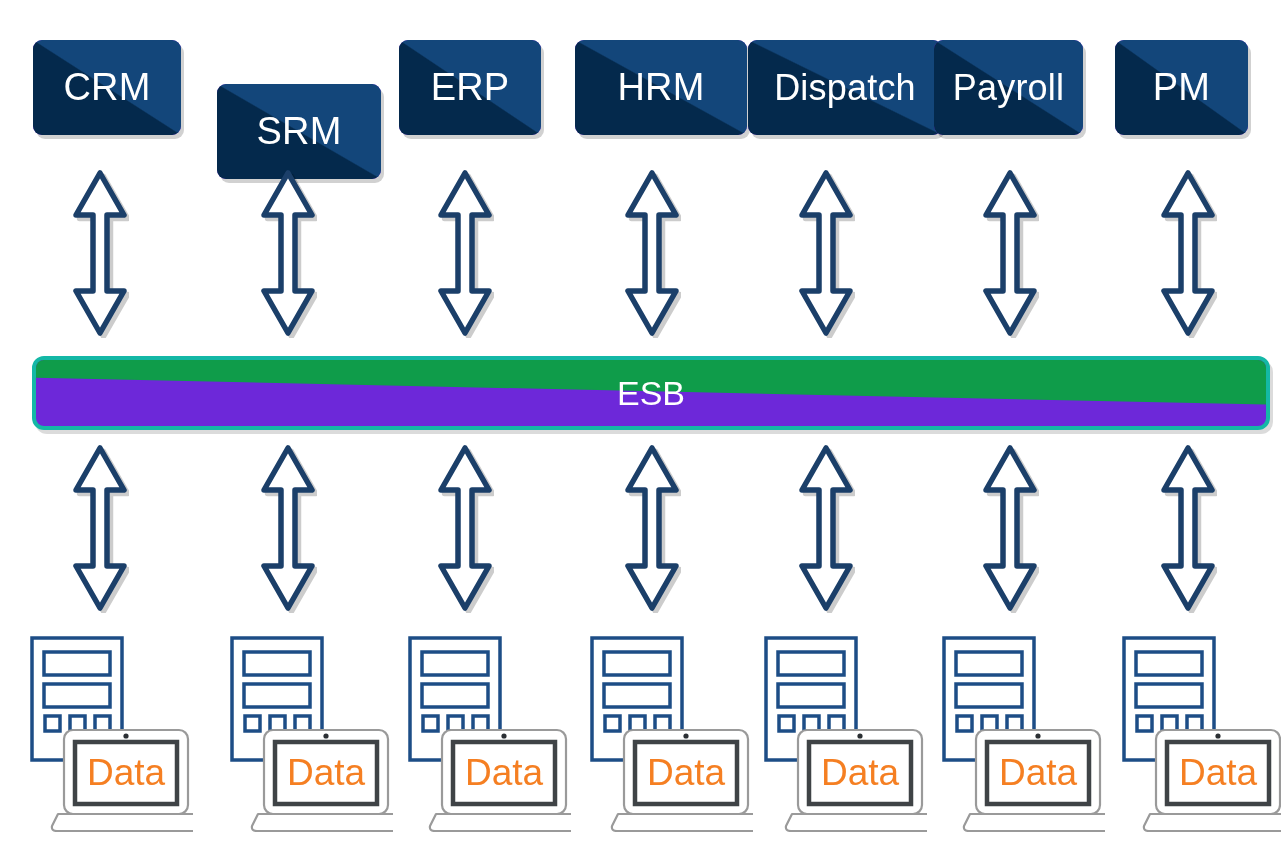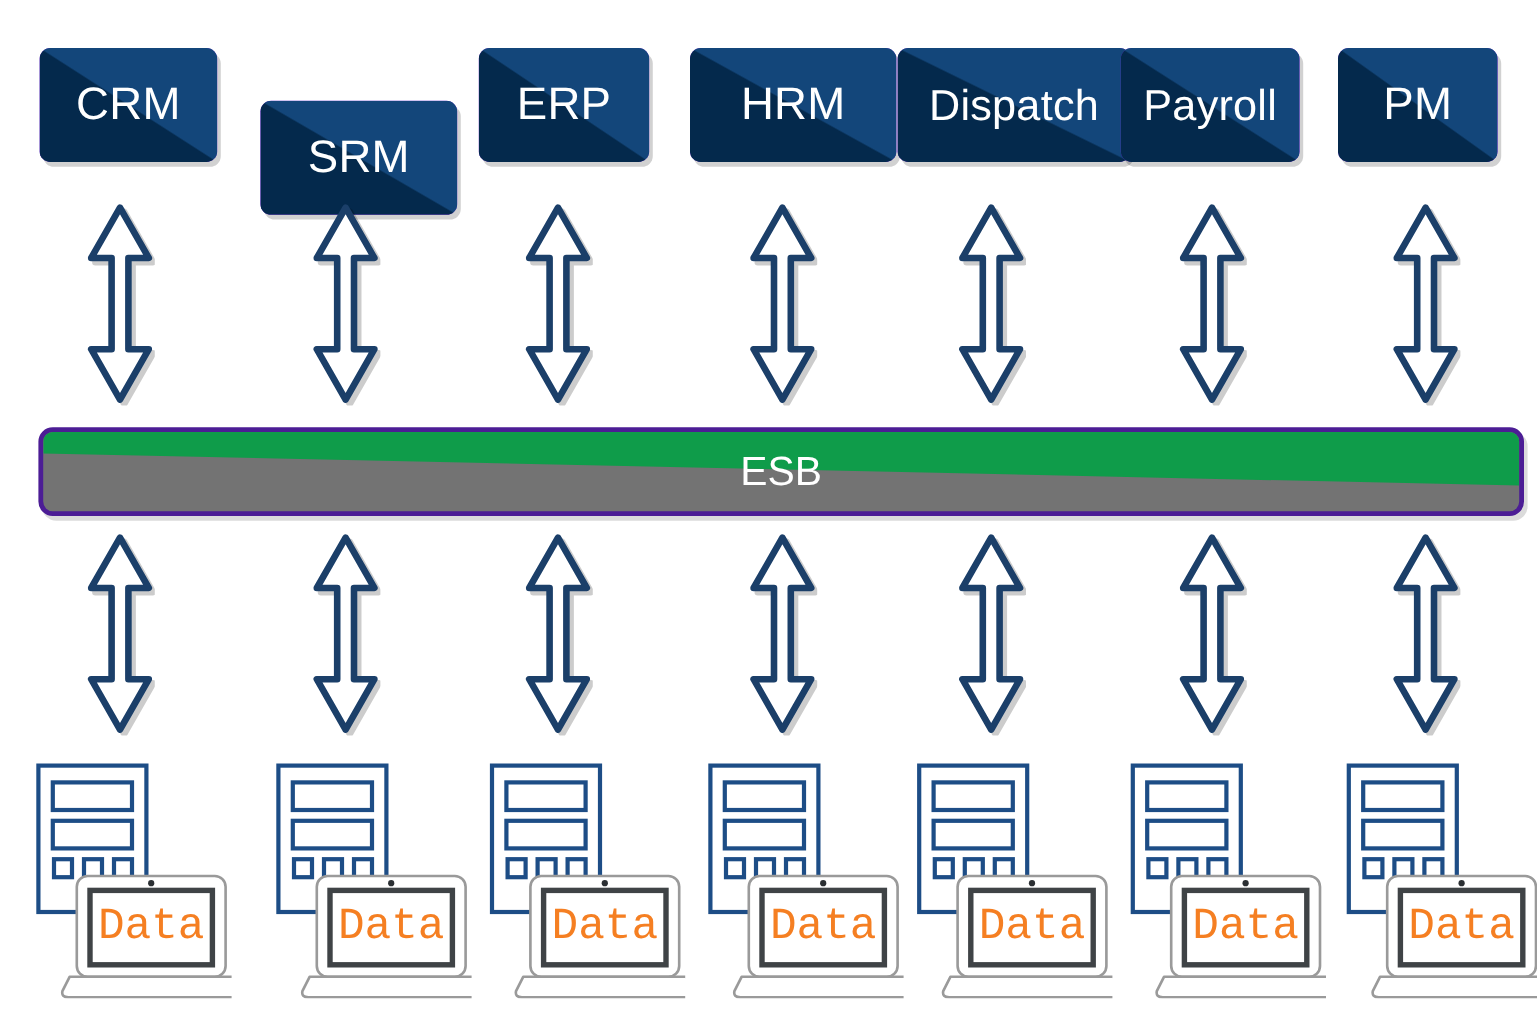--- a/index.html
+++ b/index.html
@@ -51,22 +51,22 @@
     font-weight: 400;
     letter-spacing: 0.2px;
     white-space: nowrap;
   }
 
   
   #esb-bar {
     position: absolute;
     border-radius: 12px;
     overflow: hidden;
-    border: 4px solid #4c1d95;
-    background: #737373;
+    border: 4px solid #14b8a6;
+    background: #6d28d9;
     box-sizing: border-box;
     box-shadow: 3px 4px 0 0 rgba(0,0,0,0.14);
     padding-left: 36px;
   }
   #esb-bar .esb-wedge {
     position: absolute;
     left: 0; top: 0; right: 0; bottom: 0;
   }
   #esb-bar .esb-label {
     position: absolute;
@@ -80,21 +80,20 @@
   }
 
   
   .arrow {
     position: absolute;
   }
 
   
   .node {
     position: absolute;
-    font-family: Liberation Mono, monospace;
   }
   .node .data-label {
     position: absolute;
     display: flex;
     align-items: center;
     justify-content: center;
     color: #f57f22;
     font-size: 37px;
     white-space: nowrap;
   }

